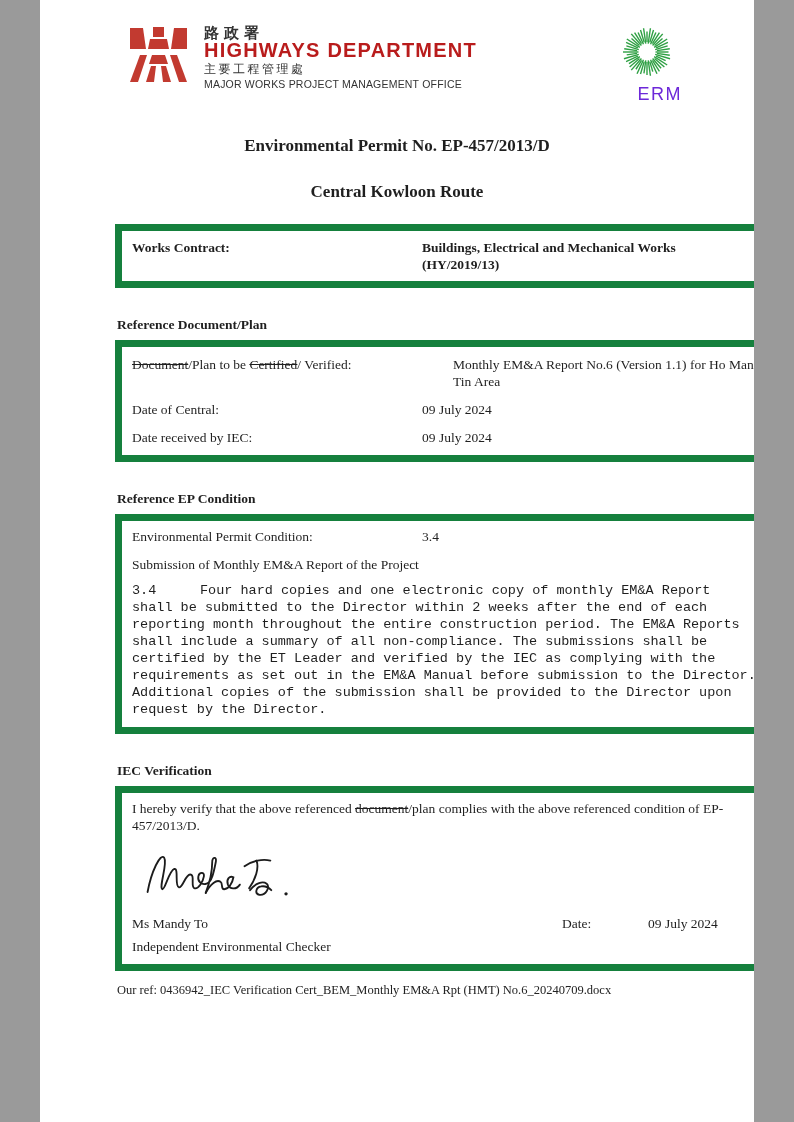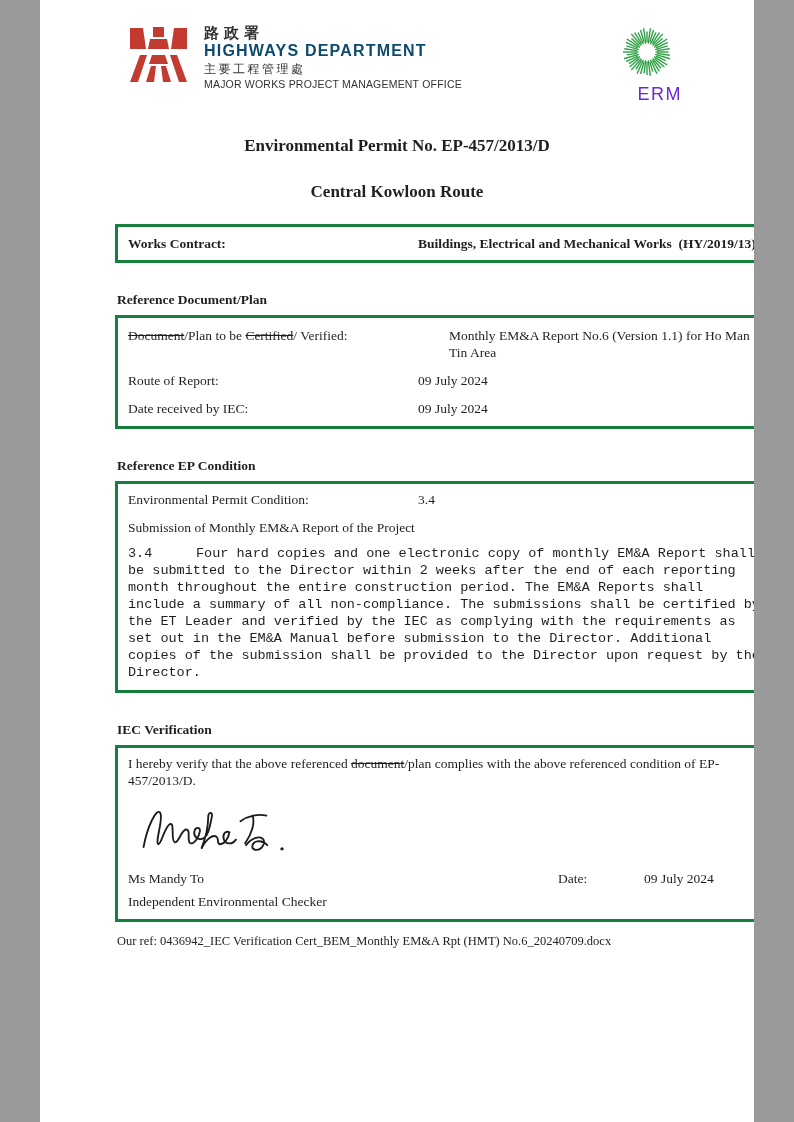--- a/index.html
+++ b/index.html
@@ -15,36 +15,36 @@
   }
   
   .header {
     display:flex; justify-content:space-between; align-items:flex-start;
     margin:24px 72px 0 88px;
   }
   .hyd-block { display:flex; align-items:flex-start; }
   .hyd-logo { width:62px; height:62px; flex:0 0 auto; }
   .hyd-text { margin-left:14px; font-family:"Liberation Sans", sans-serif; color:#333333; }
   .hyd-cn1 { font-size:15px; font-weight:bold; letter-spacing:5px; line-height:17px; }
-  .hyd-en1 { font-size:16px; font-weight:bold; letter-spacing:1.2px; line-height:19px; color:#0c4a6e; }
+  .hyd-en1 { font-size:20px; font-weight:bold; letter-spacing:1.2px; line-height:19px; color:#b91c1c; }
   .hyd-cn2 { font-size:12px; letter-spacing:2.5px; line-height:15px; margin-top:2px; }
   .hyd-en2 { font-size:10.5px; line-height:13px; letter-spacing:0.2px; margin-top:1px; }
   .erm-block { width:70px; text-align:center; }
   .erm-logo { width:56px; height:56px; display:block; margin:0 auto; }
   .erm-label { font-family:"Liberation Sans", sans-serif; font-size:18px; letter-spacing:1.5px; color:#6d28d9; margin-top:4px;text-align:right; }
   
   .titles { text-align:center; }
   .title-line { font-size:17px; font-weight:bold; line-height:19px;text-align:center; }
   .t1 { margin-top:31px; }
   .t2 { margin-top:27px; }
   .t3 { margin-top:27px; }
   
   .box {
     margin-left:75px; width:660px;
-    border:3px solid #15803d;
+    border:7px solid #15803d;
     padding:7px 10px 9px 10px;
     font-size:13.5px; line-height:17px;
   }
   .works-box { margin-top:23px; font-weight:bold; padding:8px 10px; }
   .row2col { display:grid; grid-template-columns:290px 1fr; }
   .ws-pre { white-space:pre-wrap; }
   .section-heading {
     margin:29px 0 7px 77px;
     font-size:13.5px; font-weight:bold;
   }
@@ -153,21 +153,21 @@
     <span class="ws-pre">Buildings, Electrical and Mechanical Works  (HY/2019/13)</span>
   </div>
 
   <div class="section-heading">Reference Document/Plan</div>
   <div class="box rows-box">
     <div class="row2col">
       <span><span class="strike">Document</span><span>/Plan to be </span><span class="strike">Certified</span><span>/ Verified:</span></span>
       <span>Monthly EM&amp;A Report No.6 (Version 1.1) for Ho Man Tin Area</span>
     </div>
     <div class="row2col">
-      <span>Route of Report:</span>
+      <span>Date of Central:</span>
       <span>09 July 2024</span>
     </div>
     <div class="row2col">
       <span>Date received by IEC:</span>
       <span>09 July 2024</span>
     </div>
   </div>
 
   <div class="section-heading">Reference EP Condition</div>
   <div class="box">

